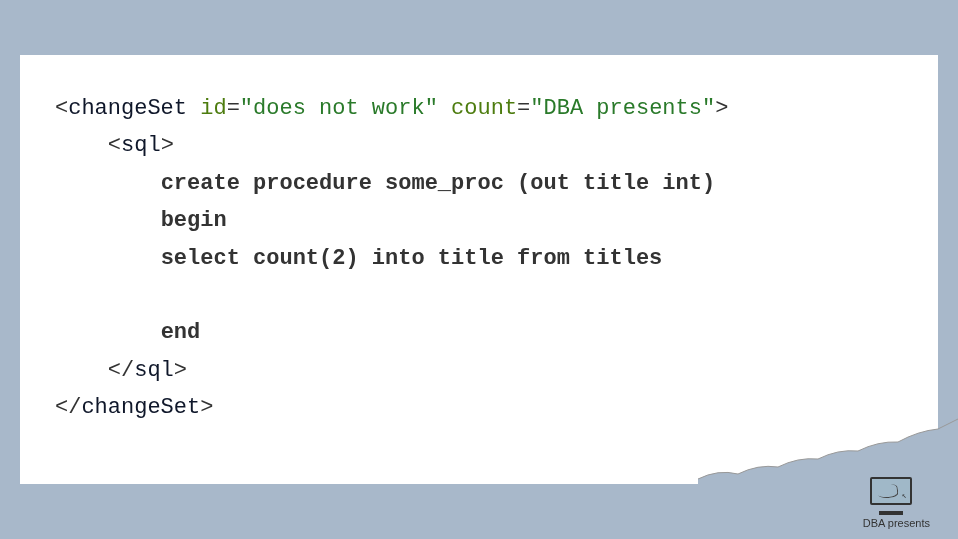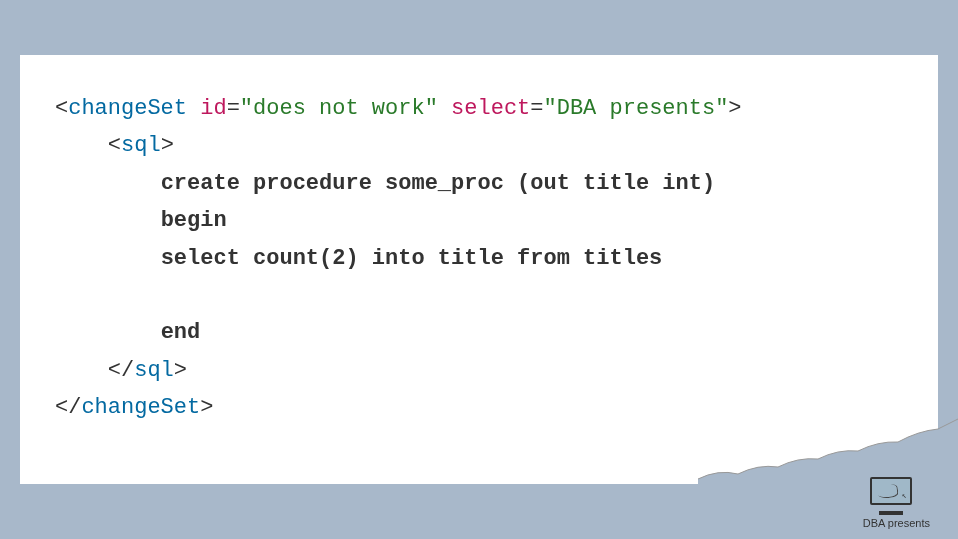--- a/index.html
+++ b/index.html
@@ -27,24 +27,24 @@
     .code-line {
       font-size: 22px;
       line-height: 1.7;
       white-space: pre;
       font-family: "Consolas", "Monaco", "Courier New", monospace;
     }
     .tag-bracket {
       color: #333333;
     }
     .tag-name {
-      color: #0369a1;
+      color: #0f172a;
     }
     .attr-name {
-      color: #be185d;
+      color: #4d7c0f;
     }
     .attr-eq {
       color: #333333;
     }
     .attr-value {
       color: #2a7a2a;
     }
     .text-content {
       color: #333333;
       font-weight: bold;
@@ -110,21 +110,21 @@
       color: #333;
       font-family: Arial, sans-serif;
       margin-top: 6px;
       padding-left: 11px;
     }
   </style>
 </head>
 <body>
 
 <div class="code-container">
-  <div class="code-line"><span class="tag-bracket">&lt;</span><span class="tag-name">changeSet</span> <span class="attr-name">id</span><span class="attr-eq">=</span><span class="attr-value">"does not work"</span> <span class="attr-name">select</span><span class="attr-eq">=</span><span class="attr-value">"DBA presents"</span><span class="tag-bracket">&gt;</span></div>
+  <div class="code-line"><span class="tag-bracket">&lt;</span><span class="tag-name">changeSet</span> <span class="attr-name">id</span><span class="attr-eq">=</span><span class="attr-value">"does not work"</span> <span class="attr-name">count</span><span class="attr-eq">=</span><span class="attr-value">"DBA presents"</span><span class="tag-bracket">&gt;</span></div>
   <div class="code-line"><span class="text-content">    </span><span class="tag-bracket">&lt;</span><span class="tag-name">sql</span><span class="tag-bracket">&gt;</span></div>
   <div class="code-line"><span class="text-content">        </span><span class="text-content">create procedure some_proc (out title int)</span></div>
   <div class="code-line"><span class="text-content">        </span><span class="text-content">begin</span></div>
   <div class="code-line"><span class="text-content">        </span><span class="text-content">select count(2) into title from titles</span></div>
   <div class="code-line"><span class="text-content">        </span></div>
   <div class="code-line"><span class="text-content">        </span><span class="text-content">end</span></div>
   <div class="code-line"><span class="text-content">    </span><span class="tag-bracket">&lt;/</span><span class="tag-name">sql</span><span class="tag-bracket">&gt;</span></div>
   <div class="code-line"><span class="tag-bracket">&lt;/</span><span class="tag-name">changeSet</span><span class="tag-bracket">&gt;</span></div>
 </div>
 

